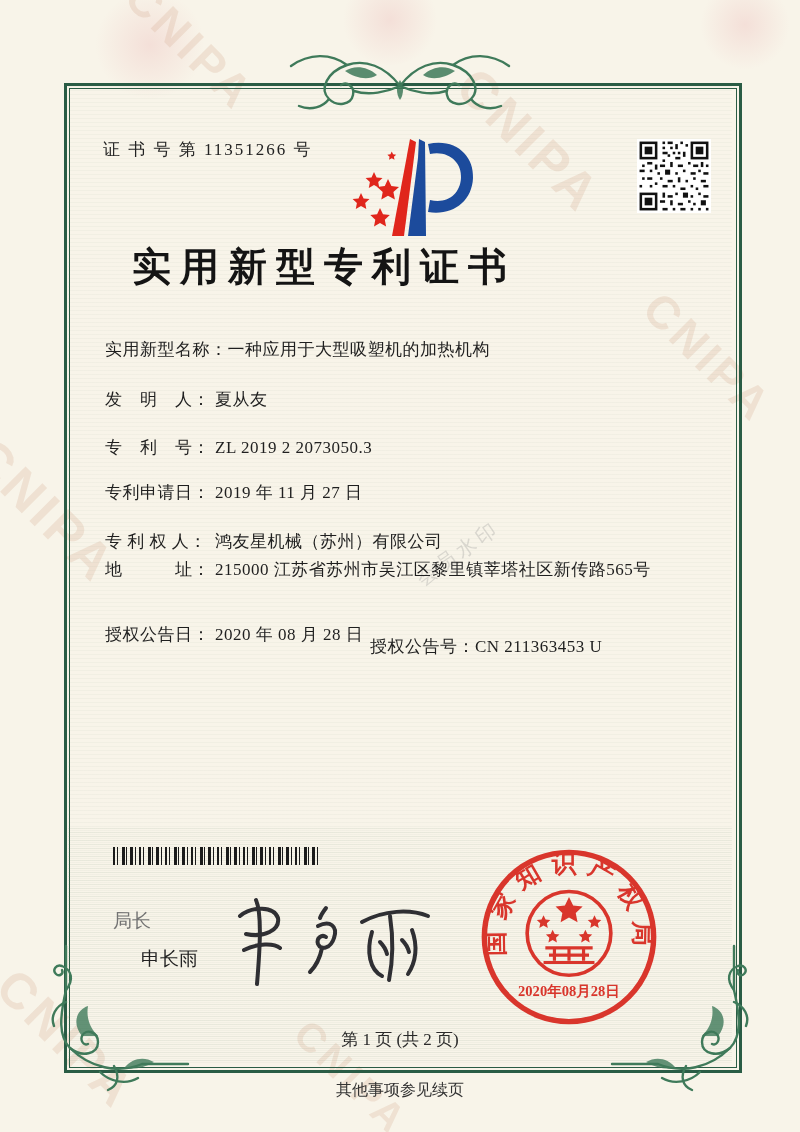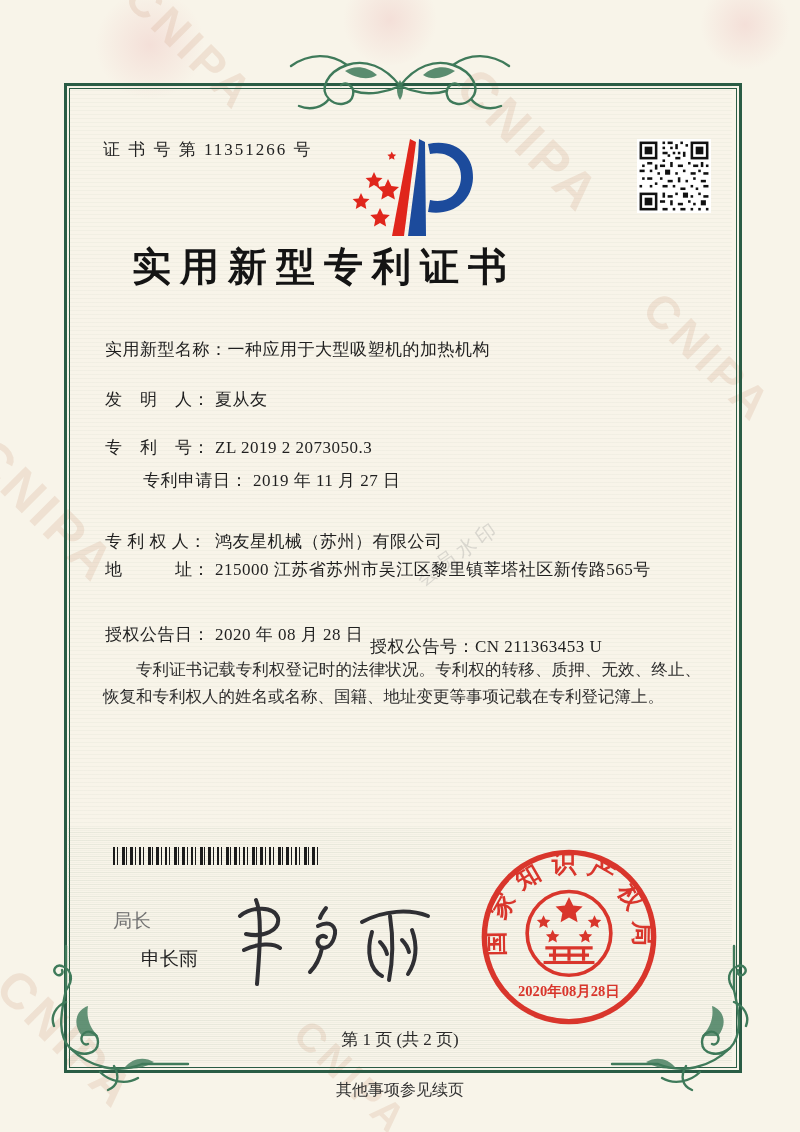--- a/index.html
+++ b/index.html
@@ -240,38 +240,37 @@
 
   <div class="frow" style="top:388px;">
     <span class="flabel">发　明　人：</span><span class="fvalue">夏从友</span>
   </div>
   <div class="frow" style="top:338px;">
     <span class="flabel">实用新型名称：</span><span class="fvalue">一种应用于大型吸塑机的加热机构</span>
   </div>
   <div class="frow" style="top:436px;">
     <span class="flabel">专　利　号：</span><span class="fvalue">ZL 2019 2 2073050.3</span>
   </div>
-  <div class="frow" style="top:469px;margin-left:38px;">
+  <div class="frow" style="top:481px;">
     <span class="flabel">专利申请日：</span><span class="fvalue">2019 年 11 月 27 日</span>
   </div>
   <div class="frow" style="top:530px;">
     <span class="flabel">专 利 权 人：</span><span class="fvalue">鸿友星机械（苏州）有限公司</span>
   </div>
   <div class="frow" style="top:558px;">
     <span class="flabel">地　　　址：</span><span class="fvalue">215000 江苏省苏州市吴江区黎里镇莘塔社区新传路565号</span>
   </div>
   <div class="frow" style="top:623px;">
     <span class="flabel">授权公告日：</span><span class="fvalue">2020 年 08 月 28 日</span>
     <span class="fpair2">
       <span class="flabel" style="min-width:0;">授权公告号：</span><span class="fvalue">CN 211363453 U</span>
     </span>
   </div>
 
   <div class="body-text">
-    <p>专利证书记载专利权登记时的法律状况。专利权的转移、质押、无效、终止、恢复和专利权人的姓名或名称、国籍、地址变更等事项记载在专利登记簿上。</p>
   </div>
 
   <div class="barcode"></div>
 
   <div class="director-title">局长</div>
   <div class="director-name">申长雨</div>
   <svg class="sig" viewBox="0 0 215 108">
     <g stroke="#2f2f33" stroke-width="4" fill="none" stroke-linecap="round" stroke-linejoin="round">
       <path d="M34,14 C40,28 38,62 35,98"></path>
       <path d="M18,30 C30,20 52,20 56,32 C58,44 42,52 24,48"></path>

